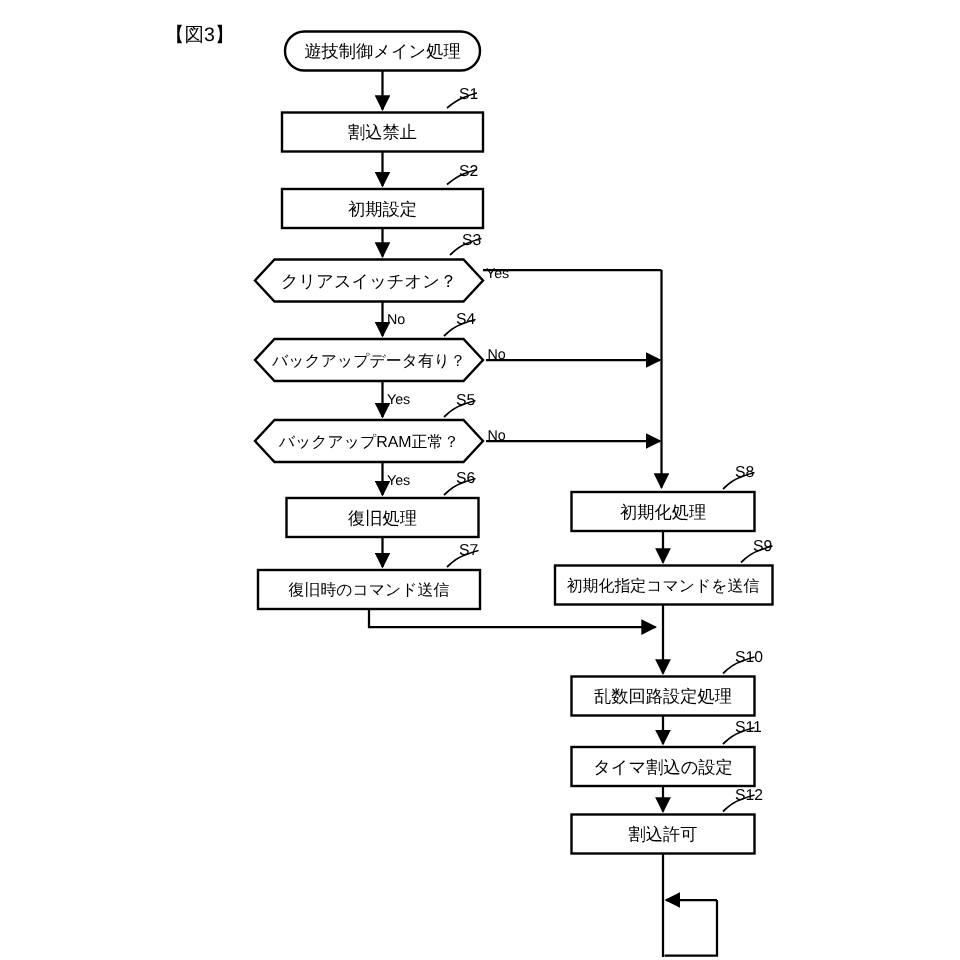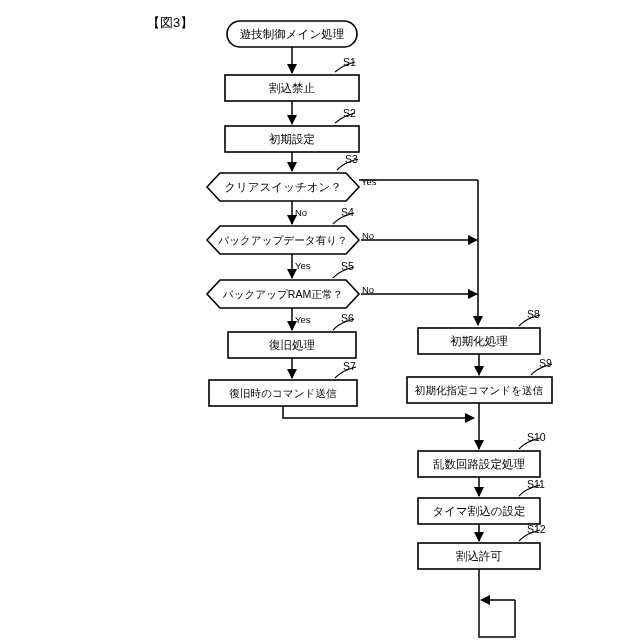--- a/index.html
+++ b/index.html
@@ -10,21 +10,20 @@
   }
   body {
     font-family: "Liberation Sans", "DejaVu Sans", sans-serif;
   }
   #page {
     position: relative;
     width: 592px;
     height: 640px;
     background: #ffffff;
     overflow: hidden;
-    margin-left: 37px;
   }
   #figure-svg {
     position: absolute;
     left: 0;
     top: 0;
     width: 640px;
     height: 640px;
   }
   .fig-title {
     font-size: 13px;

